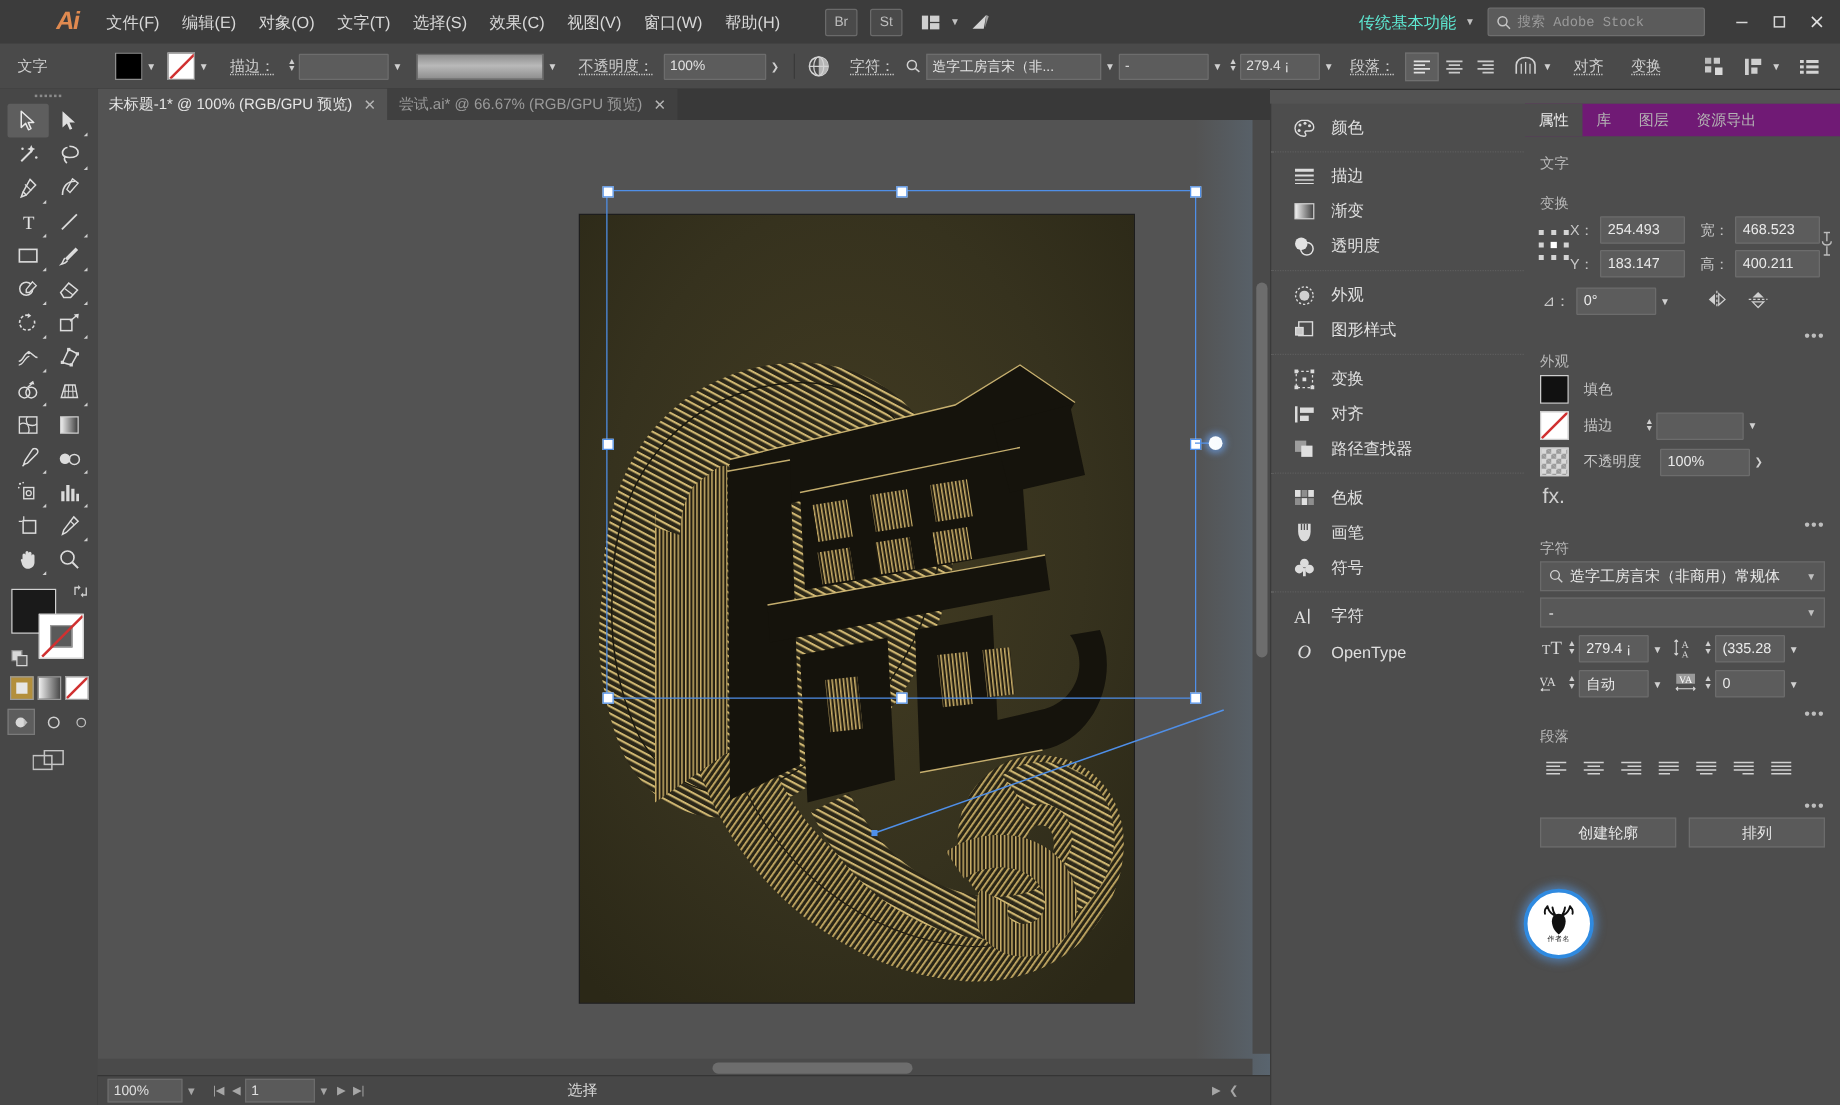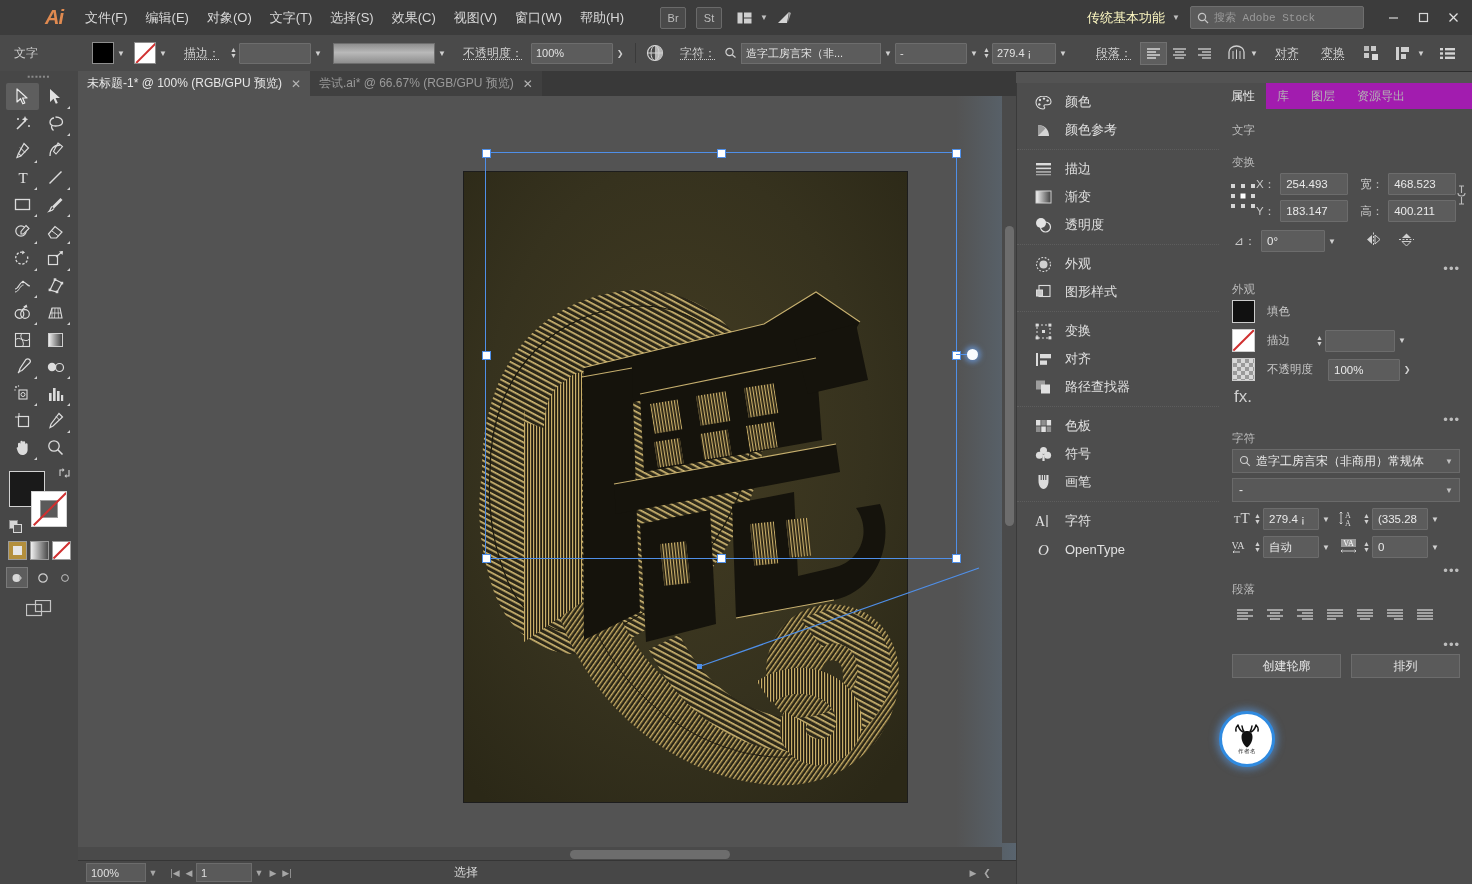--- a/index.html
+++ b/index.html
@@ -15,21 +15,21 @@
   .menubar{position:absolute;left:0;top:0;width:1472px;height:35px;background:#3c3c3c;
            display:flex;align-items:center;}
   .ai-logo{width:44px;height:35px;display:flex;align-items:center;justify-content:center;
            color:#e08a50;font-size:20px;font-weight:bold;font-style:italic;letter-spacing:-1px;padding-left:32px;}
   .menu-item{padding:0 9px;height:35px;line-height:35px;font-size:13px;color:#d8d8d8;white-space:nowrap;cursor:default;}
   .mb-right{margin-left:auto;display:flex;align-items:center;height:35px;}
   .appbtn{width:24px;height:20px;border:1px solid #6a6a6a;border-radius:2px;color:#bdbdbd;
           font-size:11px;display:flex;align-items:center;justify-content:center;margin:0 5px;background:#4a4a4a;}
   .arrange-ic{width:26px;height:22px;display:flex;align-items:center;justify-content:center;margin-left:4px;color:#c8c8c8;}
   .chev{font-size:8px;margin-left:3px;color:#c0c0c0;}
-  .ws-label{font-size:13px;color:#fef9c3;margin:0 4px 0 16px;}
+  .ws-label{font-size:13px;color:#5eead4;margin:0 4px 0 16px;}
   .searchbox{width:160px;height:21px;background:#5b5b5b;border:1px solid #6e6e6e;border-radius:2px;
              display:flex;align-items:center;padding:0 6px;margin-left:10px;}
   .searchbox .ph{font-size:11px;color:#9a9a9a;font-family:"Liberation Mono",monospace;margin-left:5px;}
   .wbtns{display:flex;align-items:center;margin-left:14px;margin-right:4px;}
   .wbtn{width:30px;height:35px;display:flex;align-items:center;justify-content:center;color:#d0d0d0;font-size:13px;}
 
   
   .ctrlbar{position:absolute;left:0;top:35px;width:1472px;height:36px;background:#4a4a4a;
            border-bottom:1px solid #2e2e2e;display:flex;align-items:center;}
   .cb-label{font-size:12px;color:#cfcfcf;margin:0 8px 0 14px;white-space:nowrap;}
@@ -110,21 +110,21 @@
 
   
   .dock{position:absolute;left:1016px;top:83px;width:204px;height:801px;background:#4d4d4d;border-left:1px solid #3a3a3a;}
   .dockgrp{border-bottom:1px dotted #5d5d5d;padding:5px 0;}
   .dockrow{height:28px;display:flex;align-items:center;padding-left:14px;}
   .dockrow .ic{width:24px;display:flex;align-items:center;justify-content:center;color:#dcdcdc;}
   .dockrow .lb{margin-left:10px;font-size:13px;color:#e0e0e0;white-space:nowrap;}
 
   
   .props{position:absolute;left:1220px;top:83px;width:252px;height:801px;background:#4d4d4d;}
-  .ptabs{height:26px;display:flex;align-items:center;background:#a21caf;}
+  .ptabs{height:26px;display:flex;align-items:center;background:#701a75;}
   .ptab{height:26px;padding:0 11px;display:flex;align-items:center;font-size:12px;color:#b4b4b4;}
   .ptab.on{background:#4d4d4d;color:#eaeaea;}
   .psec{font-size:11.5px;color:#b9b9b9;padding:7px 0 3px 12px;}
   .prow{display:flex;align-items:center;padding:0 12px;margin-bottom:6px;}
   .pfield{height:20px;background:#5c5c5c;border:1px solid #6c6c6c;border-radius:1px;display:flex;align-items:center;
           padding:0 5px;font-size:11.5px;color:#eaeaea;}
   .plabel{font-size:11.5px;color:#c7c7c7;margin-right:5px;white-space:nowrap;}
   .dots{text-align:right;padding-right:12px;color:#bdbdbd;font-size:13px;letter-spacing:1px;line-height:10px;}
   .xformic{width:26px;height:26px;display:flex;align-items:center;justify-content:center;}
   .pswatch{width:21px;height:21px;border:1px solid #cdcdcd;}
@@ -254,21 +254,21 @@
     <div class="dd">▼</div>
     <div class="field w62">-</div>
     <div class="dd">▼</div>
     <div class="spin">
         <span>▲</span>
         <span>▼</span>
       </div>
     <div class="field" style="width:54px">279.4 ¡</div>
     <div class="dd">▼</div>
 
-    <span class="cb-label u" style="margin-left:26px">段落：</span>
+    <span class="cb-label u" style="margin-left:10px">段落：</span>
     <div class="alignbtn on">
       <svg width="15" height="13" viewBox="0 0 15 13">
           <line x1="1" y1="2" x2="14" y2="2" stroke="#e0e0e0" stroke-width="1.4"></line>
           <line x1="1" y1="5" x2="10" y2="5" stroke="#e0e0e0" stroke-width="1.4"></line>
           <line x1="1" y1="8" x2="14" y2="8" stroke="#e0e0e0" stroke-width="1.4"></line>
           <line x1="1" y1="11" x2="10" y2="11" stroke="#e0e0e0" stroke-width="1.4"></line>
         </svg>
     </div>
     <div class="alignbtn">
       <svg width="15" height="13" viewBox="0 0 15 13">
@@ -778,29 +778,20 @@
           <svg width="17" height="15" viewBox="0 0 17 15">
               <path d="M8.5 1 C4 1 1 4 1 7.5 C1 11 4 14 8 14 C10 14 10 12.5 9.3 11.8 C8.5 11 9 9.8 10.2 9.8 L12.5 9.8 C14.8 9.8 16 8.3 16 6.6 C16 3.6 12.8 1 8.5 1Z" stroke="#dcdcdc" stroke-width="1.1" fill="none"></path>
               <circle cx="5" cy="5" r="1.2" fill="#dcdcdc"></circle>
               <circle cx="9" cy="3.6" r="1.2" fill="#dcdcdc"></circle>
               <circle cx="12.6" cy="5.6" r="1.2" fill="#dcdcdc"></circle>
               <circle cx="4.3" cy="9.4" r="1.2" fill="#dcdcdc"></circle>
             </svg>
         </span>
         <span class="lb">颜色</span>
       </div>
-      <div class="dockrow">
-        <span class="ic">
-          <svg width="17" height="15" viewBox="0 0 17 15">
-              <path d="M3 13 L3 2 C9.5 2 14 6.5 14 13 Z" fill="#d6d6d6"></path>
-              <path d="M3 13 L3 2 C6 2 8.6 3.3 10.4 5.4 Z" fill="#9c9c9c"></path>
-            </svg>
-        </span>
-        <span class="lb">颜色参考</span>
-      </div>
     </div>
 
     <div class="dockgrp">
       <div class="dockrow">
         <span class="ic">
           <svg width="17" height="14" viewBox="0 0 17 14">
               <rect x="1" y="1" width="15" height="2.4" fill="#dcdcdc"></rect>
               <rect x="1" y="5.6" width="15" height="1.6" fill="#dcdcdc"></rect>
               <rect x="1" y="9.4" width="15" height="1.1" fill="#dcdcdc"></rect>
               <rect x="1" y="12.4" width="15" height="0.8" fill="#dcdcdc"></rect>
@@ -899,38 +890,38 @@
               <rect x="1" y="7.5" width="4.5" height="5.5" fill="#8e8e8e"></rect>
               <rect x="6.3" y="7.5" width="4.5" height="5.5" fill="#e0e0e0"></rect>
               <rect x="11.6" y="7.5" width="4.5" height="5.5" fill="#8e8e8e"></rect>
             </svg>
         </span>
         <span class="lb">色板</span>
       </div>
       <div class="dockrow">
         <span class="ic">
           <svg width="17" height="16" viewBox="0 0 17 16">
+              <path d="M3.5 1 L3.5 7 C3.5 11 5.5 15 8.5 15 C11.5 15 13.5 11 13.5 7 L13.5 1" fill="#dcdcdc"></path>
+              <line x1="6.2" y1="1" x2="6.2" y2="6" stroke="#4d4d4d" stroke-width="1.1"></line>
+              <line x1="8.5" y1="1" x2="8.5" y2="6" stroke="#4d4d4d" stroke-width="1.1"></line>
+              <line x1="10.8" y1="1" x2="10.8" y2="6" stroke="#4d4d4d" stroke-width="1.1"></line>
+            </svg>
+        </span>
+        <span class="lb">画笔</span>
+      </div>
+      <div class="dockrow">
+        <span class="ic">
+          <svg width="17" height="16" viewBox="0 0 17 16">
               <circle cx="8.5" cy="4.4" r="3.5" fill="#dcdcdc"></circle>
               <circle cx="4.4" cy="9.2" r="3.5" fill="#dcdcdc"></circle>
               <circle cx="12.6" cy="9.2" r="3.5" fill="#dcdcdc"></circle>
               <rect x="7.4" y="8.5" width="2.2" height="6.5" fill="#dcdcdc"></rect>
             </svg>
         </span>
         <span class="lb">符号</span>
-      </div>
-      <div class="dockrow">
-        <span class="ic">
-          <svg width="17" height="16" viewBox="0 0 17 16">
-              <path d="M3.5 1 L3.5 7 C3.5 11 5.5 15 8.5 15 C11.5 15 13.5 11 13.5 7 L13.5 1" fill="#dcdcdc"></path>
-              <line x1="6.2" y1="1" x2="6.2" y2="6" stroke="#4d4d4d" stroke-width="1.1"></line>
-              <line x1="8.5" y1="1" x2="8.5" y2="6" stroke="#4d4d4d" stroke-width="1.1"></line>
-              <line x1="10.8" y1="1" x2="10.8" y2="6" stroke="#4d4d4d" stroke-width="1.1"></line>
-            </svg>
-        </span>
-        <span class="lb">画笔</span>
       </div>
     </div>
 
     <div class="dockgrp" style="border-bottom:none">
       <div class="dockrow">
         <span class="ic">
           <svg width="17" height="16" viewBox="0 0 17 16">
               <text x="5" y="13" font-size="14" font-family="Liberation Serif,serif" fill="#e0e0e0" text-anchor="middle">A</text>
               <line x1="12" y1="2" x2="12" y2="14" stroke="#e0e0e0" stroke-width="1.2"></line>
             </svg>

